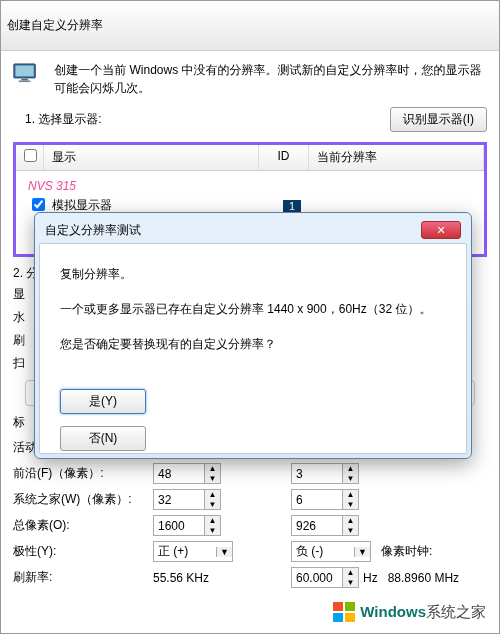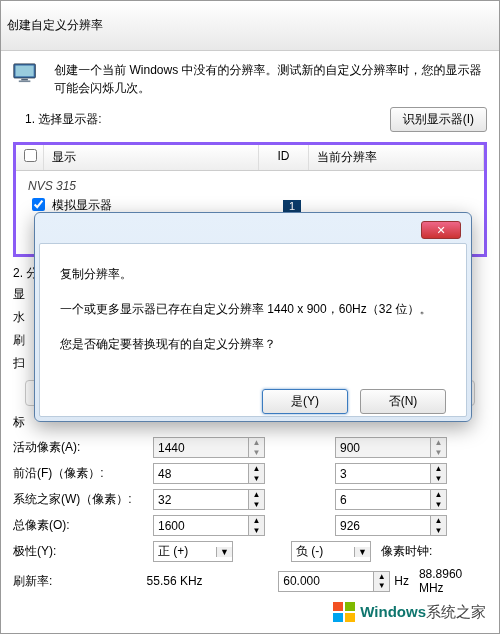--- a/index.html
+++ b/index.html
@@ -13,45 +13,45 @@
     .section-label { font-size: 12px; margin-right: auto; margin-left: 12px; }
     .btn { background: linear-gradient(#fdfdfd,#e6e6e6); border: 1px solid #999; border-radius: 3px; padding: 3px 12px; font-size: 12px; cursor: pointer; font-family: inherit; }
     .list { border: 3px solid #8b5cf6; margin: 4px 12px; }
     .list-header { display: flex; background: linear-gradient(#fff,#eee); border-bottom: 1px solid #ccc; font-size: 12px; }
     .list-header > div { padding: 4px 8px; border-right: 1px solid #ddd; }
     .col-chk { width: 28px; text-align:center; }
     .col-disp { width: 215px; }
     .col-id { width: 50px; text-align: center; }
     .col-res { flex: 1; }
     .list-body { padding: 4px 0 40px 8px; font-size: 12px; }
-    .nvs { color: #404040; font-style: italic; padding: 4px 4px; }
+    .nvs { color: #ec4899; font-style: italic; padding: 4px 4px; }
     .list-row { display: flex; align-items: center; }
     .list-row .col-chk { text-align: center; }
     .id-badge { display: inline-block; background: #0a3b6a; color: #fff; padding: 0 6px; font-size: 11px; }
     .section2 { margin: 8px 12px 0 0; font-size: 12px; }
     .form { padding: 4px 12px; font-size: 12px; }
     .form-row { display: flex; align-items: center; margin: 5px 0; }
     .form-label { width: 140px; }
-    .spinner { display: inline-flex; align-items: stretch; border: 1px solid #aaa; background: #fff; height: 21px; gap: 44px; }
+    .spinner { display: inline-flex; align-items: stretch; border: 1px solid #aaa; background: #fff; height: 21px; }
     .spinner.disabled { background: #f3f3f3; color: #888; }
     .spinner input { border: none; width: 50px; padding: 2px 4px; font-size: 12px; background: transparent; font-family: inherit; }
     .spinner .sp-btns { border-left: 1px solid #aaa; display: flex; flex-direction: column; width: 16px; background:#f0f0f0; }
     .spinner .sp-btns div { height: 10px; font-size: 8px; text-align: center; line-height: 9px; cursor: pointer; }
     .combo { display: inline-flex; border: 1px solid #aaa; background: #fff; height: 21px; align-items: center; width: 80px; }
     .combo span { flex: 1; padding: 0 4px; }
     .combo .drop { border-left: 1px solid #aaa; width: 16px; text-align: center; background:#f0f0f0; font-size:9px; cursor:pointer; }
     .fieldset-top { border: 1px solid #ccc; border-radius: 4px; margin: 8px 12px 4px; height: 26px; }
     .pixel-clock { font-size: 12px; margin-left: 10px; }
     
     .dialog { position: absolute; top: 212px; left: 34px; width: 438px; background: linear-gradient(#e6f0fa,#dce8f5); border: 1px solid #5a7fa8; border-radius: 6px; box-shadow: 0 6px 20px rgba(0,0,0,0.35); padding: 4px; }
     .dialog-title { display: flex; align-items: center; padding: 4px 6px; font-size: 12px; min-height:22px; }
     .dialog-title .close { margin-left: auto; width: 40px; height: 18px; background: linear-gradient(#e68,#c33); border: 1px solid #933; border-radius: 3px; color: #fff; text-align: center; font-size: 11px; line-height: 16px; cursor:pointer; }
     .dialog-body { background: #fff; border: 1px solid #bcd; border-radius: 2px; padding: 22px 20px 2px; font-size: 12px; }
     .dialog-body p { margin-bottom: 18px; }
-    .dialog-btns { display: flex; justify-content: flex-end; gap: 12px; padding-top: 18px; }
+    .dialog-btns { display: flex; justify-content: flex-end; gap: 12px; padding-top: 18px; flex-direction: column; }
     .dialog-btns .btn { width: 86px; text-align: center; }
     .dialog-btns .btn.default { border-color: #3b7bbf; box-shadow: 0 0 3px rgba(59,123,191,0.7); }
     
     .watermark { position: absolute; bottom: 10px; right: 14px; display: flex; align-items: center; font-size: 15px; color: #444; }
     .winlogo { width: 24px; height: 24px; }
     .watermark-text { margin-left: 4px; }
     .watermark-text b { color: #0f766e; font-weight: bold; }
   </style>
 </head>
 <body>
@@ -204,20 +204,21 @@
           </div>
         </div>
       <span style="margin-left:4px">Hz</span>
       <span class="pixel-clock">88.8960 MHz</span>
     </div>
   </div>
 </div>
 
 <div class="dialog">
   <div class="dialog-title">
+    <span>自定义分辨率测试</span>
     <div class="close">✕</div>
   </div>
   <div class="dialog-body">
     <p>复制分辨率。</p>
     <p>一个或更多显示器已存在自定义分辨率 1440 x 900，60Hz（32 位）。</p>
     <p>您是否确定要替换现有的自定义分辨率？</p>
     <div class="dialog-btns">
       <button class="btn default">是(Y)</button>
       <button class="btn">否(N)</button>
     </div>

